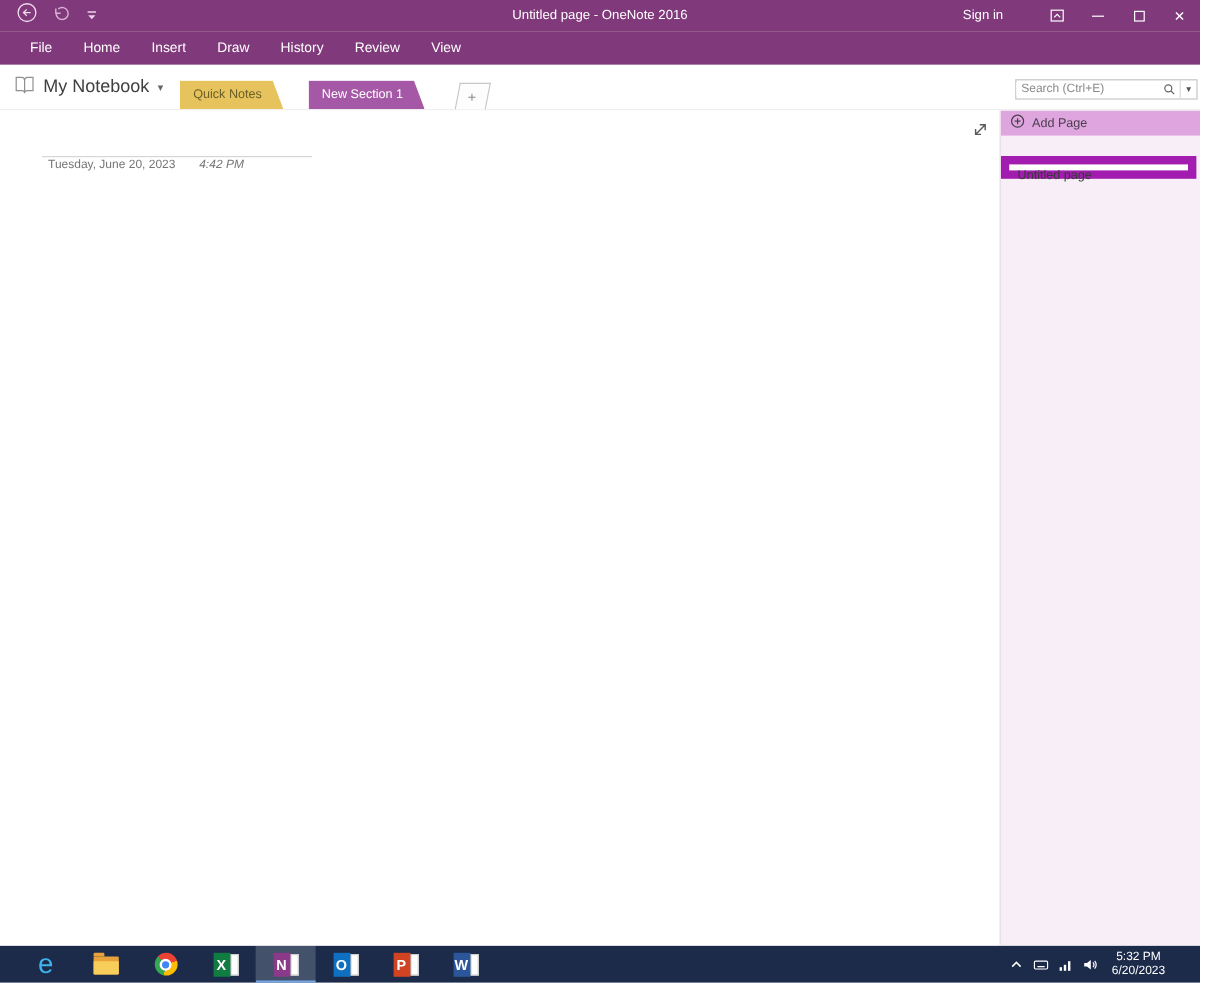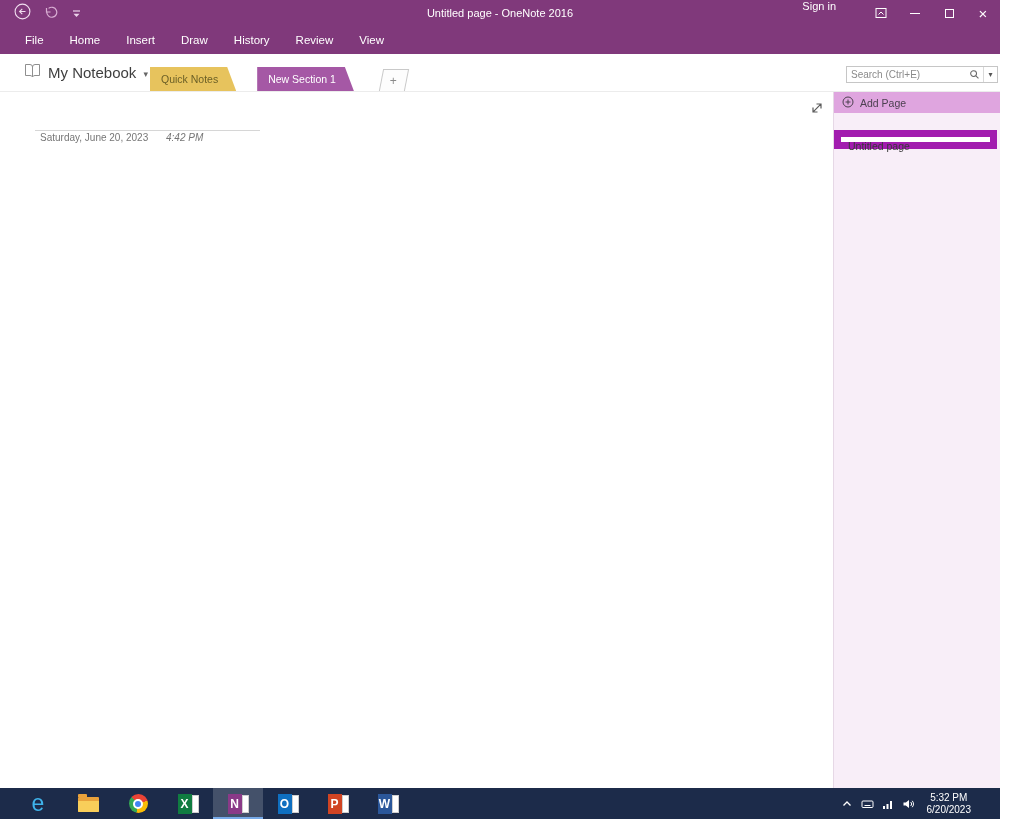--- a/index.html
+++ b/index.html
@@ -3,34 +3,34 @@
 <meta charset="utf-8">
 <style>
   * { margin:0; padding:0; box-sizing:border-box; }
   html,body { width:1024px; height:819px; overflow:hidden; font-family:"Liberation Sans","DejaVu Sans",sans-serif; }
   .window { width:1000px; height:819px; position:relative; background:#fff; }
 
   
   .titlebar { height:26px; background:#80397B; display:flex; align-items:center; position:relative; }
   .tb-left { display:flex; align-items:center; gap:13px; padding-left:14px; z-index:2; }
   .tb-title { position:absolute; left:0; right:0; text-align:center; font-size:11px; color:#fff; }
-  .tb-right { margin-left:auto; display:flex; height:100%; z-index:2; }
+  .tb-right { margin-left:auto; display:flex; align-items:center; height:100%; z-index:2; }
   .signin { font-size:11px; color:#fff; margin-right:28px; cursor:default; }
   .caption-btn { width:34px; height:100%; display:flex; align-items:center; justify-content:center; color:#fff; }
   .min-glyph { display:inline-block; width:10px; border-top:1px solid #fff; }
   .max-glyph { display:inline-block; width:9px; height:9px; border:1px solid #fff; }
   .close-glyph { font-size:15px; line-height:1; }
 
   
   .menubar { height:28px; background:#80397B; display:flex; align-items:stretch; padding-left:12px; }
   .menu-tab { color:#fff; font-size:11.5px; padding:0 13px; display:flex; align-items:center; cursor:default; }
 
   
   .notebookbar { height:38px; background:#fff; position:relative; display:flex; border-bottom:1px solid #ececec; }
-  .nb-left { display:flex; align-items:center; gap:7px; padding-left:24px; width:150px; }
+  .nb-left { display:flex; align-items:center; gap:7px; padding-left:12px; width:150px; }
   .nb-name { font-size:15px; color:#3f3f3f; white-space:nowrap; }
   .nb-caret { color:#666; font-size:9px; padding-top:2px; }
   .tabs { display:flex; align-items:flex-end; gap:21px; }
   .tab { height:24px; line-height:24px; font-size:10.5px; padding:0 18px 0 11px;
          clip-path:polygon(0 0, calc(100% - 9px) 0, 100% 100%, 0 100%); white-space:nowrap; cursor:default; }
   .tab.gold { background:#E7C35D; color:#6C6027; }
   .tab.active { background:#A558A5; color:#fff; }
   .plus-tab { height:22px; width:26px; margin-left:6px; border:1px solid #c9c9c9; border-bottom:none;
               transform:skewX(-11deg); display:flex; align-items:center; justify-content:center;
               background:#fdfdfd; color:#8a8a8a; font-size:12px; }
@@ -171,21 +171,21 @@
   </div>
 
   <div class="content">
     <div class="canvas">
       <span class="expand">
         <svg width="14" height="14" viewBox="0 0 14 14">
             <path d="M3.2 10.8 L10.8 3.2 M6.5 3 H11 v4.5 M7.5 11 H3 V6.5" fill="none" stroke="#5a5a5a" stroke-width="1.2"></path>
           </svg>
       </span>
       <div class="title-underline"></div>
-      <span class="meta date">Saturday, June 20, 2023</span>
+      <span class="meta date">Tuesday, June 20, 2023</span>
       <span class="meta time">4:42 PM</span>
     </div>
 
     <aside class="pagepane">
       <div class="addpage">
         <span>
           <svg width="12" height="12" viewBox="0 0 12 12">
               <circle cx="6" cy="6" r="5" fill="none" stroke="#4c4050" stroke-width="1"></circle>
               <path d="M6 3.5 v5 M3.5 6 h5" stroke="#4c4050" stroke-width="1"></path>
             </svg>

